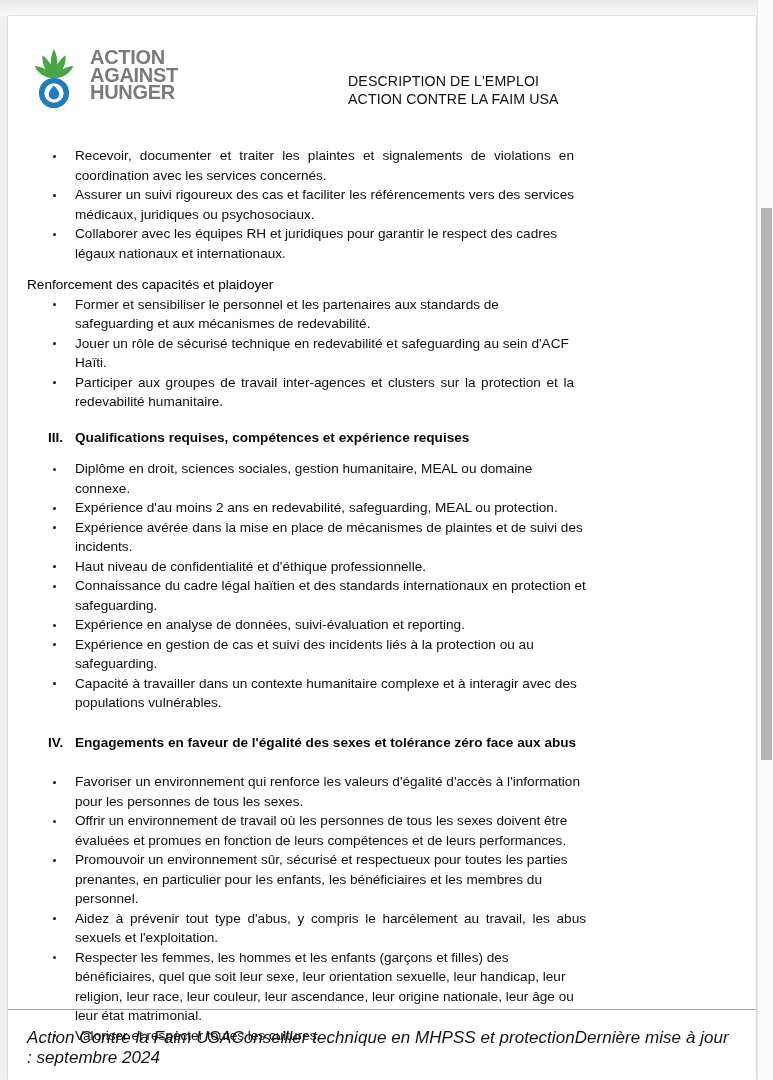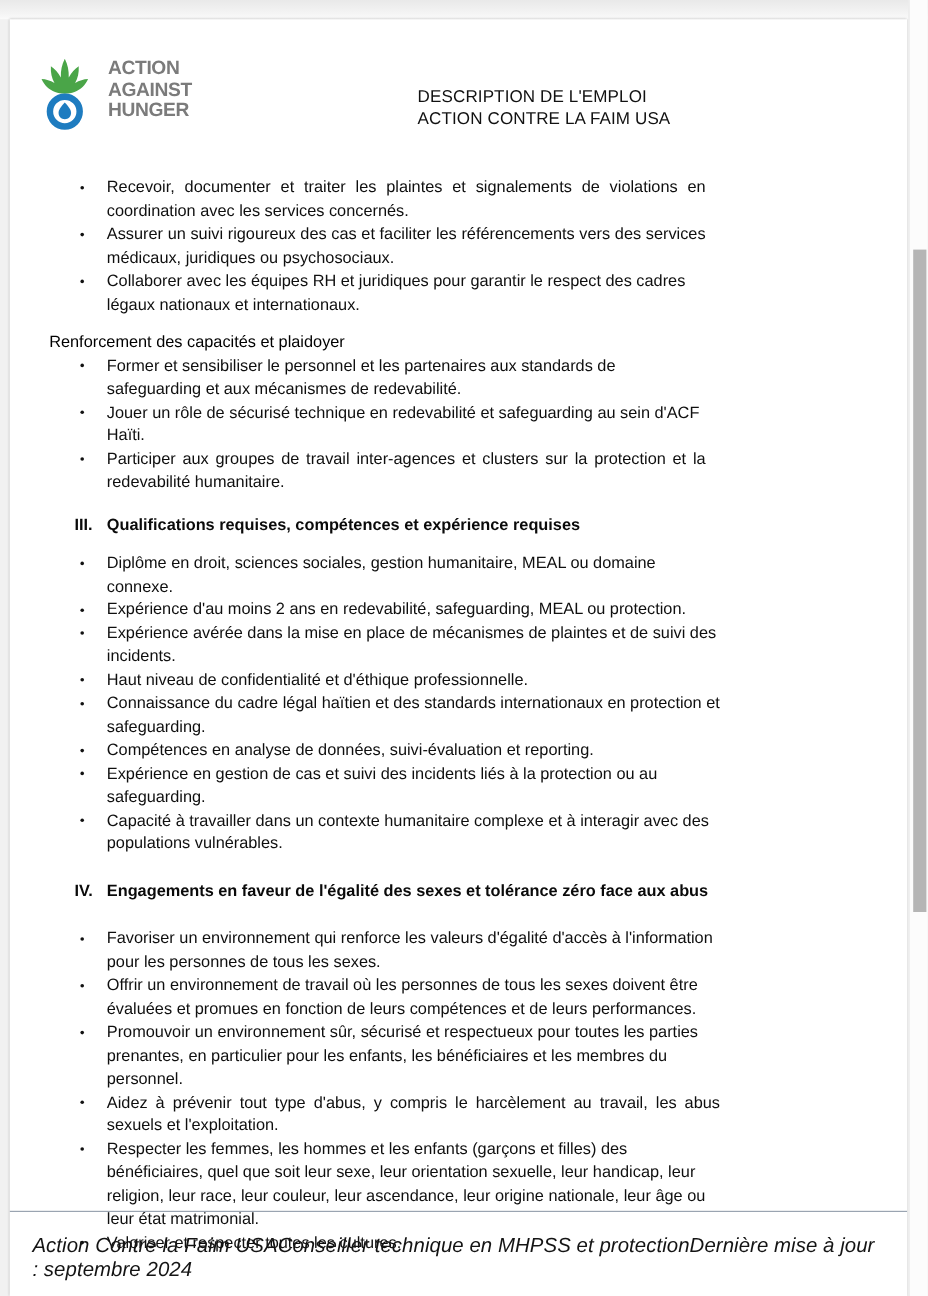--- a/index.html
+++ b/index.html
@@ -72,40 +72,40 @@
     width: 140px;
     height: 62px;
   }
   #logo svg { display: block; }
   #logo-wordmark {
     position: absolute;
     left: 60px;
     top: 2px;
     font-family: "Liberation Sans", sans-serif;
     font-weight: bold;
-    font-size: 16px;
+    font-size: 20px;
     line-height: 17.5px;
     letter-spacing: -0.3px;
     color: #7b7b7b;
   }
   #header-title {
     position: absolute;
     left: 340px;
     top: 56px;
     font-size: 14.2px;
     line-height: 18px;
     color: #111;
     white-space: pre-line;
     letter-spacing: 0.1px;
   }
 
   
   #doc-body {
     position: absolute;
-    left: 14px;
+    left: 0;
     top: 130px;
     width: 596px;
     font-size: 13.6px;
     color: #0f0f0f;
   }
 
   .plain-line {
     margin: 0 0 0 19px;
     padding: 0;
     font-size: 13.6px;
@@ -244,21 +244,21 @@
       </div>
 
       <div class="gap-12"></div>
 
       <ul class="bullets tight">
         <li>Diplôme en droit, sciences sociales, gestion humanitaire, MEAL ou domaine connexe.</li>
         <li>Expérience d'au moins 2 ans en redevabilité, safeguarding, MEAL ou protection.</li>
         <li>Expérience avérée dans la mise en place de mécanismes de plaintes et de suivi des incidents.</li>
         <li>Haut niveau de confidentialité et d'éthique professionnelle.</li>
         <li>Connaissance du cadre légal haïtien et des standards internationaux en protection et safeguarding.</li>
-        <li>Compétences en analyse de données, suivi-évaluation et reporting.</li>
+        <li>Expérience en analyse de données, suivi-évaluation et reporting.</li>
         <li>Expérience en gestion de cas et suivi des incidents liés à la protection ou au safeguarding.</li>
         <li>Capacité à travailler dans un contexte humanitaire complexe et à interagir avec des populations vulnérables.</li>
       </ul>
 
       <div class="gap-20"></div>
 
       <div class="roman-heading">
         <span class="numeral">IV.</span>
         <span>Engagements en faveur de l'égalité des sexes et tolérance zéro face aux abus</span>
       </div>

